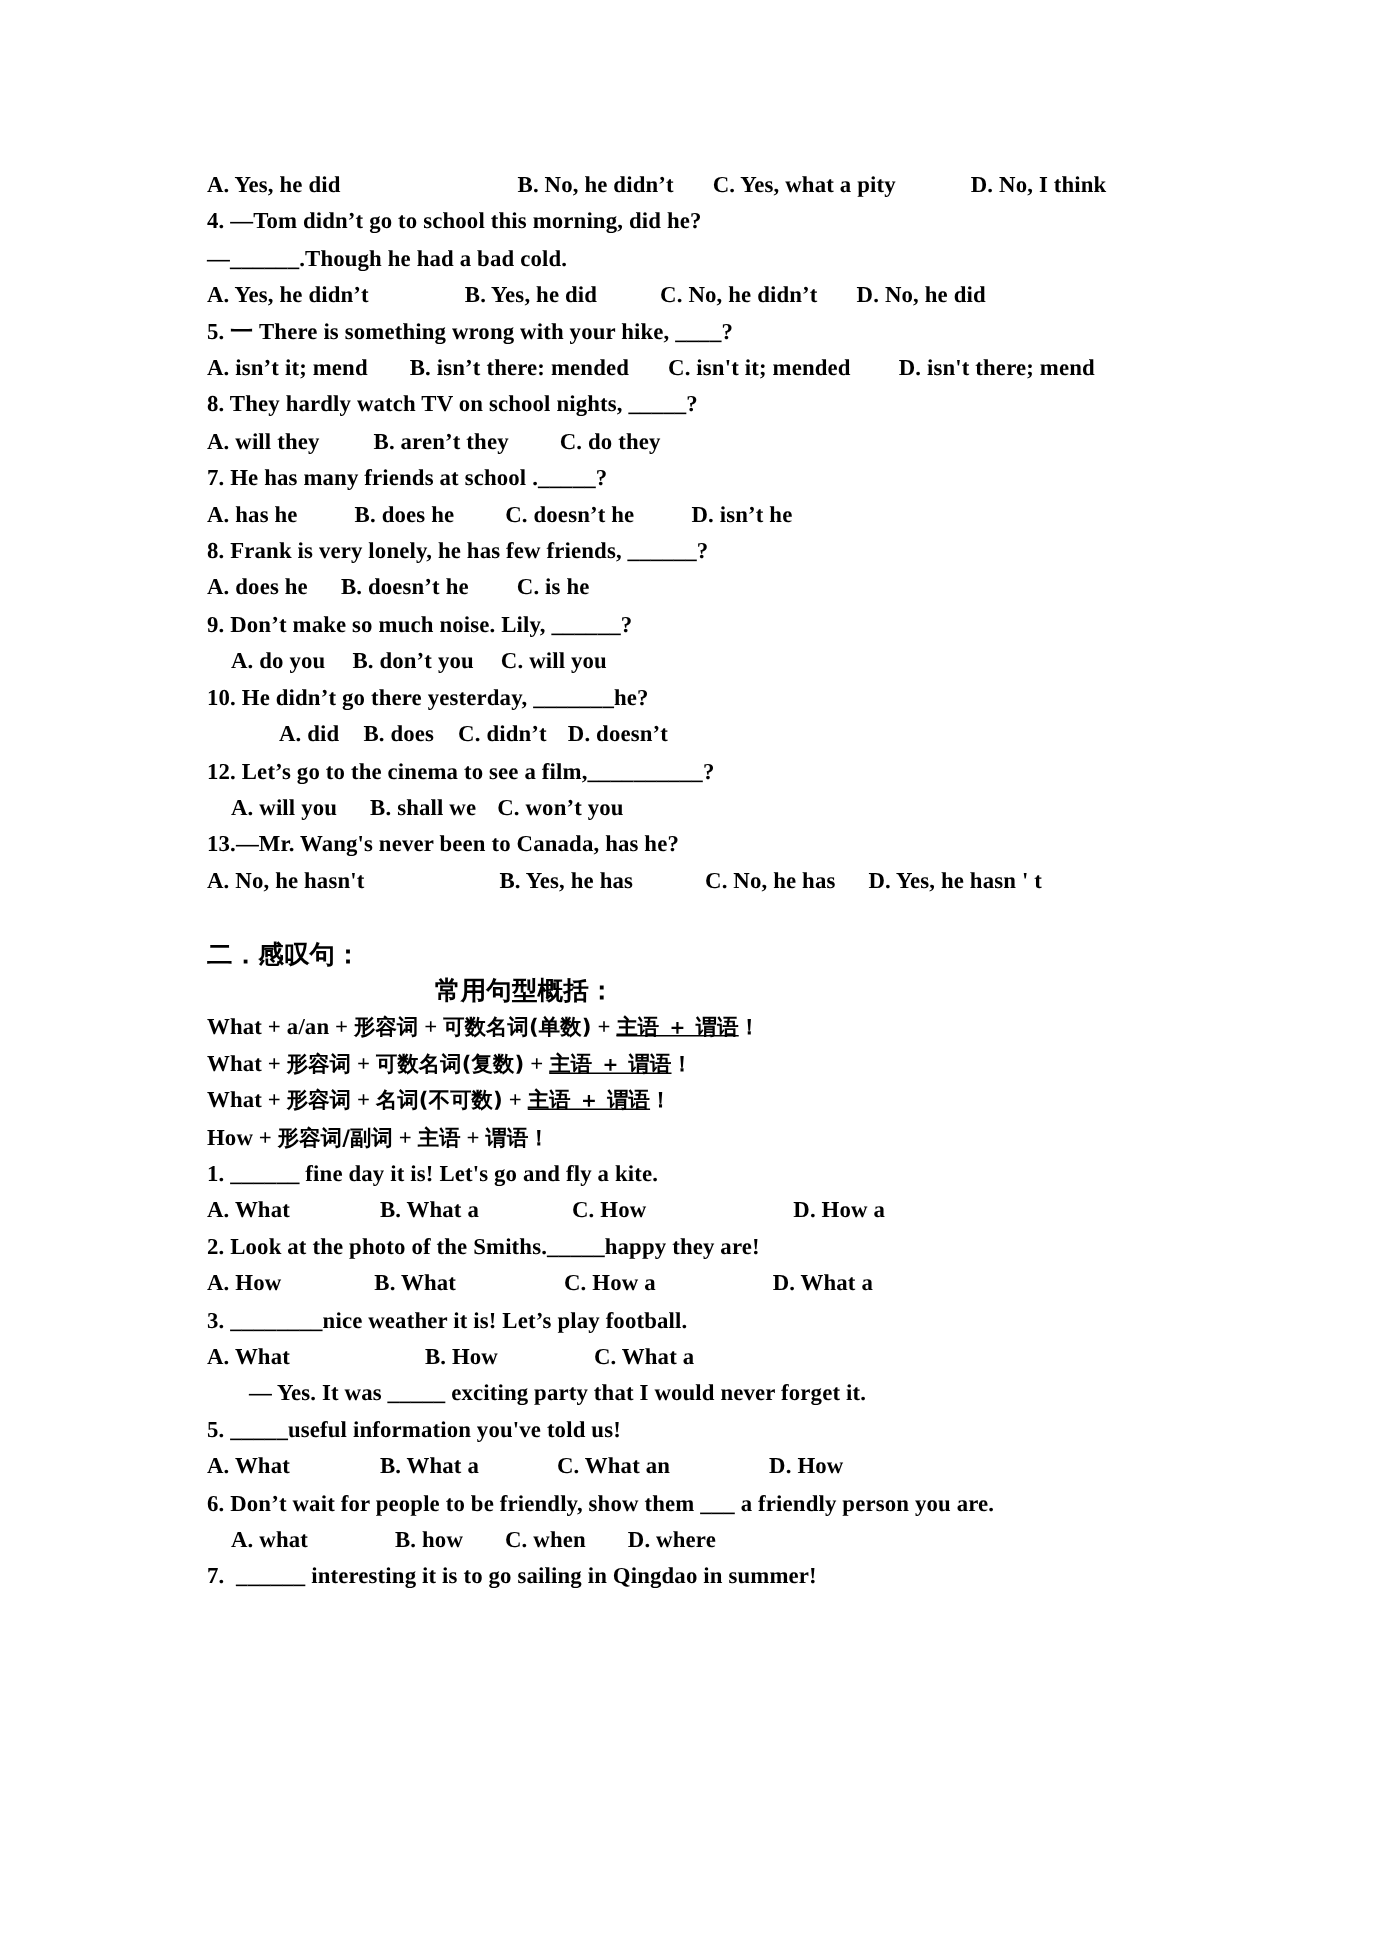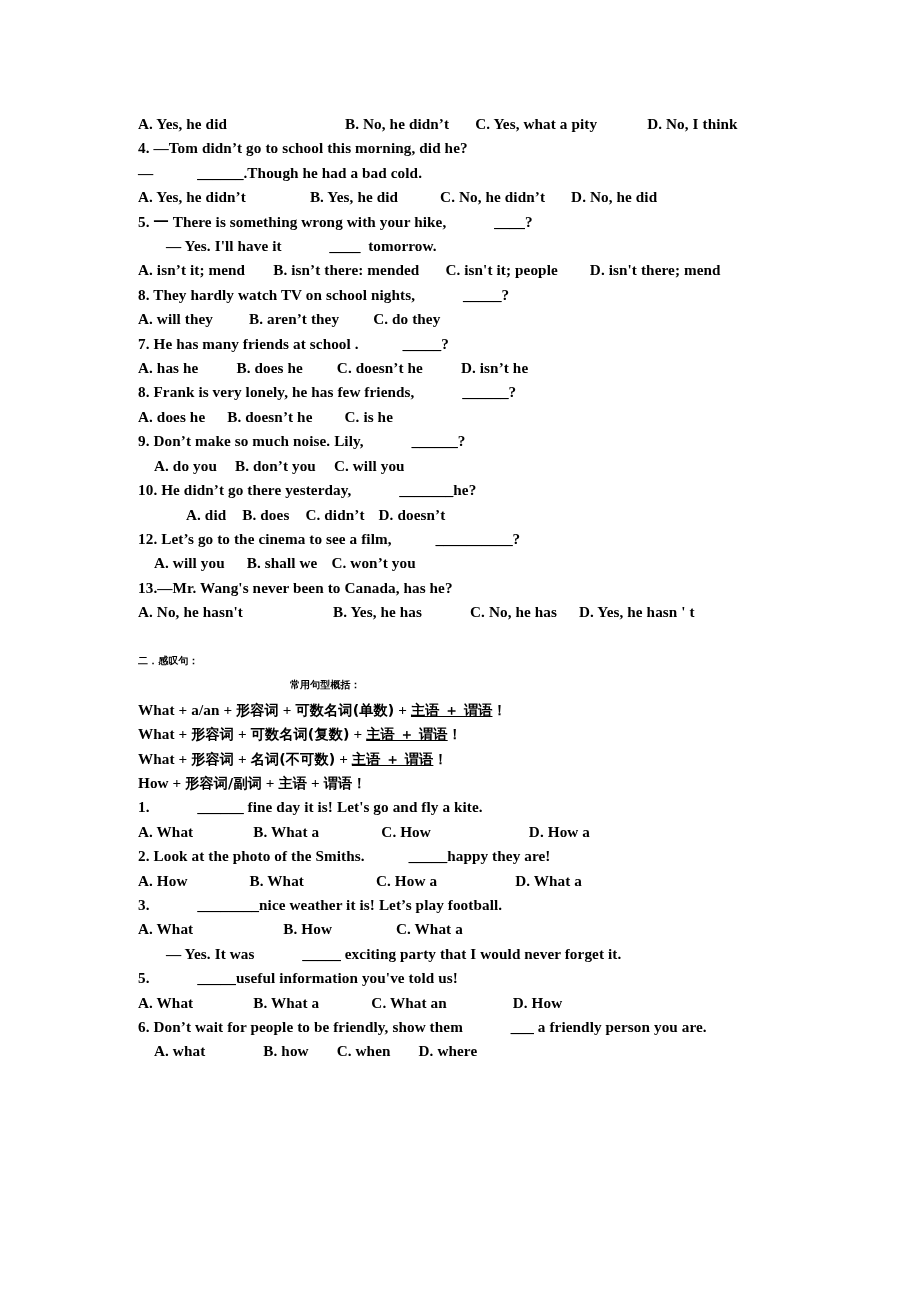--- a/index.html
+++ b/index.html
@@ -28,38 +28,36 @@
   }
   .line {
     font-size: 15.2px;
     font-weight: bold;
     line-height: 24.4px;
     white-space: pre;
     letter-spacing: 0.1px;
   }
   .line.cn {
     font-family: "DejaVu Sans", "Liberation Sans", sans-serif;
-    font-size: 10px;
+    font-size: 17px;
     font-weight: bold;
   }
   .line.mix {
     font-family: "Liberation Serif", "DejaVu Serif", serif;
     font-size: 15.2px;
   }
   .line.mix .han {
     font-family: "DejaVu Sans", "Liberation Sans", sans-serif;
     font-size: 14.2px;
   }
   .u {
     text-decoration: underline;
     text-align: center;
   }
   .blank {
-    text-decoration: underline;
-    margin-left: 44px;
   }
   .gap {
     display: inline-block;
   }
   .spacer {
     height: 24.4px;
   }
   .indent1 { padding-left: 16px; }
   .indent2 { padding-left: 28px; }
   .indent3 { padding-left: 48px; }
@@ -74,23 +72,22 @@
     <div class="line"><span>A. Yes, he did</span><span class="gap" style="width:118px"></span><span>B. No, he didn’t</span><span class="gap" style="width:26px"></span><span>C. Yes, what a pity</span><span class="gap" style="width:50px"></span><span>D. No, I think</span></div>
 
     <div class="line"><span>4. —Tom didn’t go to school this morning, did he?</span></div>
 
     <div class="line"><span>—</span><span class="blank">______</span><span>.Though he had a bad cold.</span></div>
 
     <div class="line"><span>A. Yes, he didn’t</span><span class="gap" style="width:64px"></span><span>B. Yes, he did</span><span class="gap" style="width:42px"></span><span>C. No, he didn’t</span><span class="gap" style="width:26px"></span><span>D. No, he did</span></div>
 
     <div class="line"><span>5. 一 There is something wrong with your hike, </span><span class="blank">____</span><span>?</span></div>
 
-    <div class="line indent2"><span>— Yes. I'll have it </span><span class="blank">____</span><span>  tomorrow.</span></div>
 
-    <div class="line"><span>A. isn’t it; mend</span><span class="gap" style="width:28px"></span><span>B. isn’t there: mended</span><span class="gap" style="width:26px"></span><span>C. isn't it; people</span><span class="gap" style="width:32px"></span><span>D. isn't there; mend</span></div>
+    <div class="line"><span>A. isn’t it; mend</span><span class="gap" style="width:28px"></span><span>B. isn’t there: mended</span><span class="gap" style="width:26px"></span><span>C. isn't it; mended</span><span class="gap" style="width:32px"></span><span>D. isn't there; mend</span></div>
 
     <div class="line"><span>8. They hardly watch TV on school nights, </span><span class="blank">_____</span><span>?</span></div>
 
     <div class="line"><span>A. will they</span><span class="gap" style="width:36px"></span><span>B. aren’t they</span><span class="gap" style="width:34px"></span><span>C. do they</span></div>
 
     <div class="line"><span>7. He has many friends at school .</span><span class="blank">_____</span><span>?</span></div>
 
     <div class="line"><span>A. has he</span><span class="gap" style="width:38px"></span><span>B. does he</span><span class="gap" style="width:34px"></span><span>C. doesn’t he</span><span class="gap" style="width:38px"></span><span>D. isn’t he</span></div>
 
     <div class="line"><span>8. Frank is very lonely, he has few friends, </span><span class="blank">______</span><span>?</span></div>
@@ -145,16 +142,17 @@
 
 
     <div class="line"><span>5. </span><span class="blank">_____</span><span>useful information you've told us!</span></div>
 
     <div class="line"><span>A. What</span><span class="gap" style="width:60px"></span><span>B. What a</span><span class="gap" style="width:52px"></span><span>C. What an</span><span class="gap" style="width:66px"></span><span>D. How</span></div>
 
     <div class="line"><span>6. Don’t wait for people to be friendly, show them </span><span class="blank">___</span><span> a friendly person you are.</span></div>
 
     <div class="line indent1"><span>A. what</span><span class="gap" style="width:58px"></span><span>B. how</span><span class="gap" style="width:28px"></span><span>C. when</span><span class="gap" style="width:28px"></span><span>D. where</span></div>
 
+    <div class="line"><span>7.  </span><span class="blank">______</span><span> interesting it is to go sailing in Qingdao in summer!</span></div>
 
 
   </div>
 </div>
 
 </body></html>

